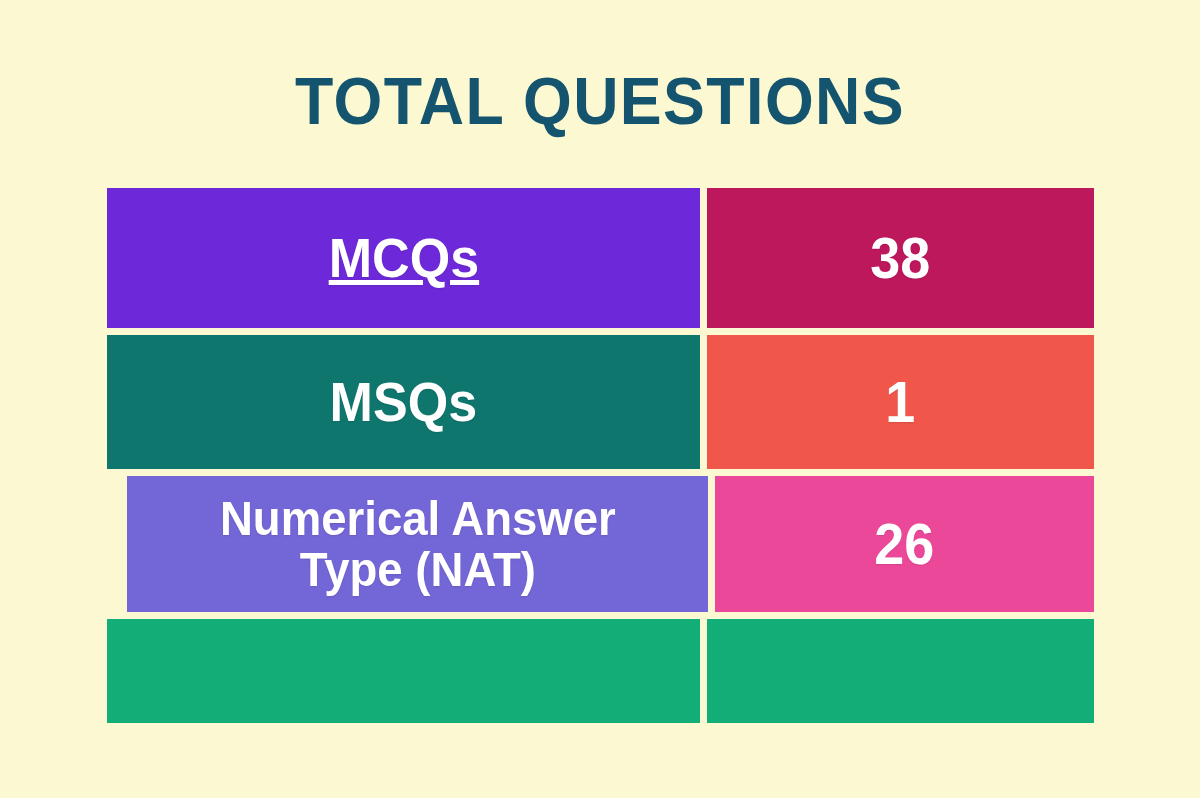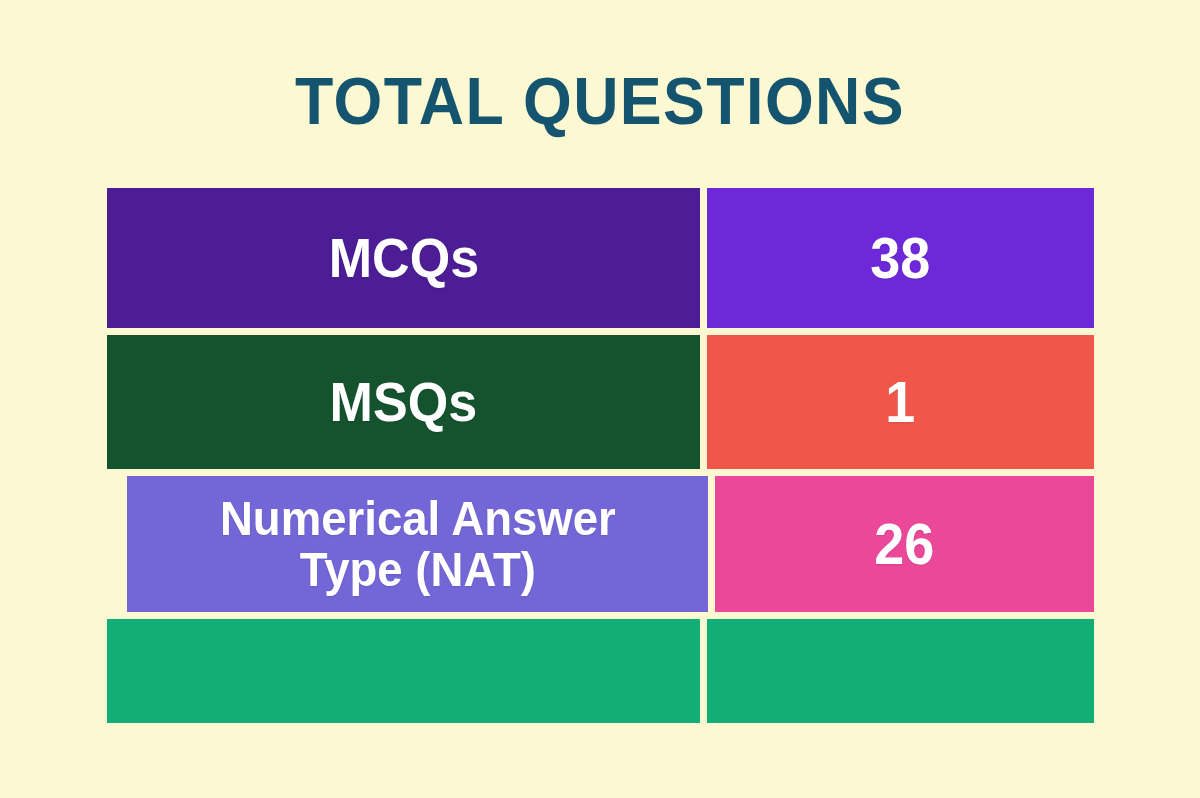--- a/index.html
+++ b/index.html
@@ -100,30 +100,30 @@
 </head>
 <body>
 
 <div class="poster">
 
   <div class="title">TOTAL QUESTIONS</div>
 
   <div class="table">
 
     <div class="row row-1">
-      <div class="cell cell-label" style="background:#4c1d95;">
+      <div class="cell cell-label" style="background:#6d28d9;text-decoration:underline;">
         <span class="label-text">MCQs</span>
       </div>
-      <div class="cell cell-value" style="background:#6d28d9;">
+      <div class="cell cell-value" style="background:#be185d;">
         <span class="value-text">38</span>
       </div>
     </div>
 
     <div class="row row-2">
-      <div class="cell cell-label" style="background:#14532d;justify-content:center;">
+      <div class="cell cell-label" style="background:#0f766e;justify-content:center;">
         <span class="label-text">MSQs</span>
       </div>
       <div class="cell cell-value" style="background:#f0574a;">
         <span class="value-text">1</span>
       </div>
     </div>
 
     <div class="row row-3">
       <div class="cell cell-label" style="background:#7366d6;margin-left:20px;">
         <span class="label-text"><span>Numerical Answer</span><br><span>Type (NAT)</span></span>

